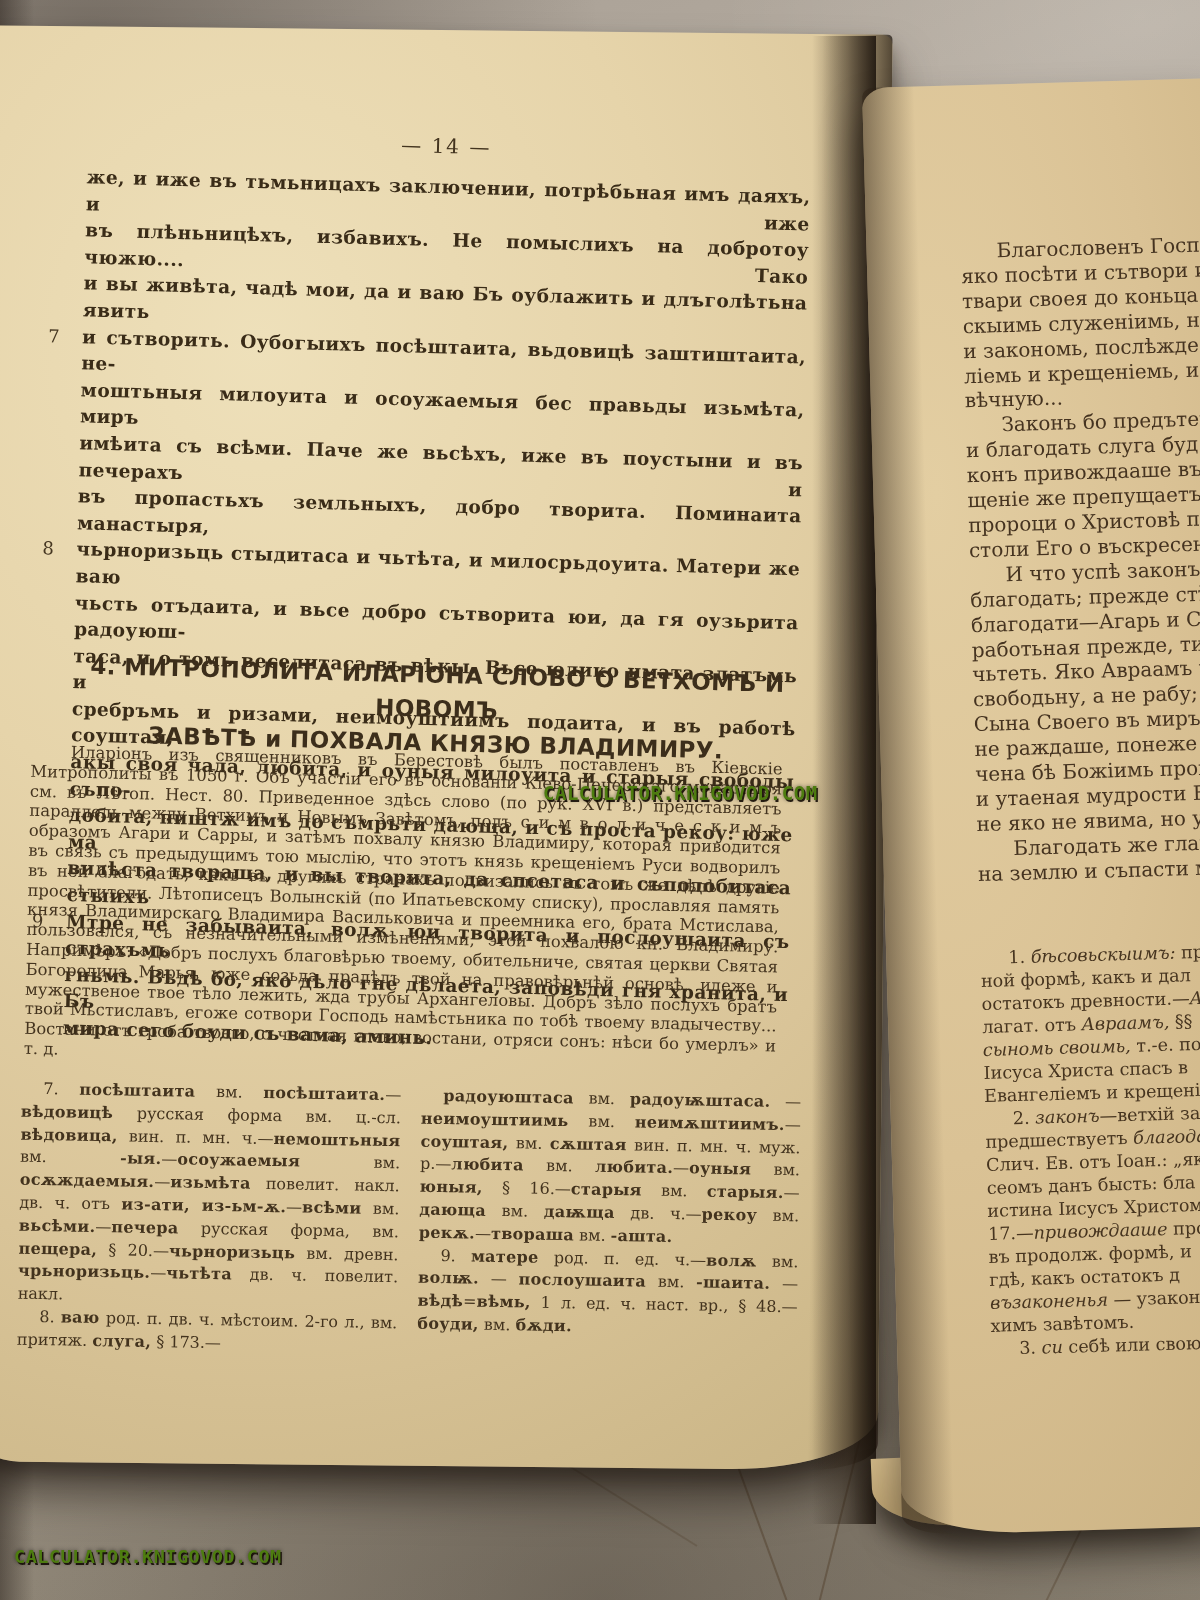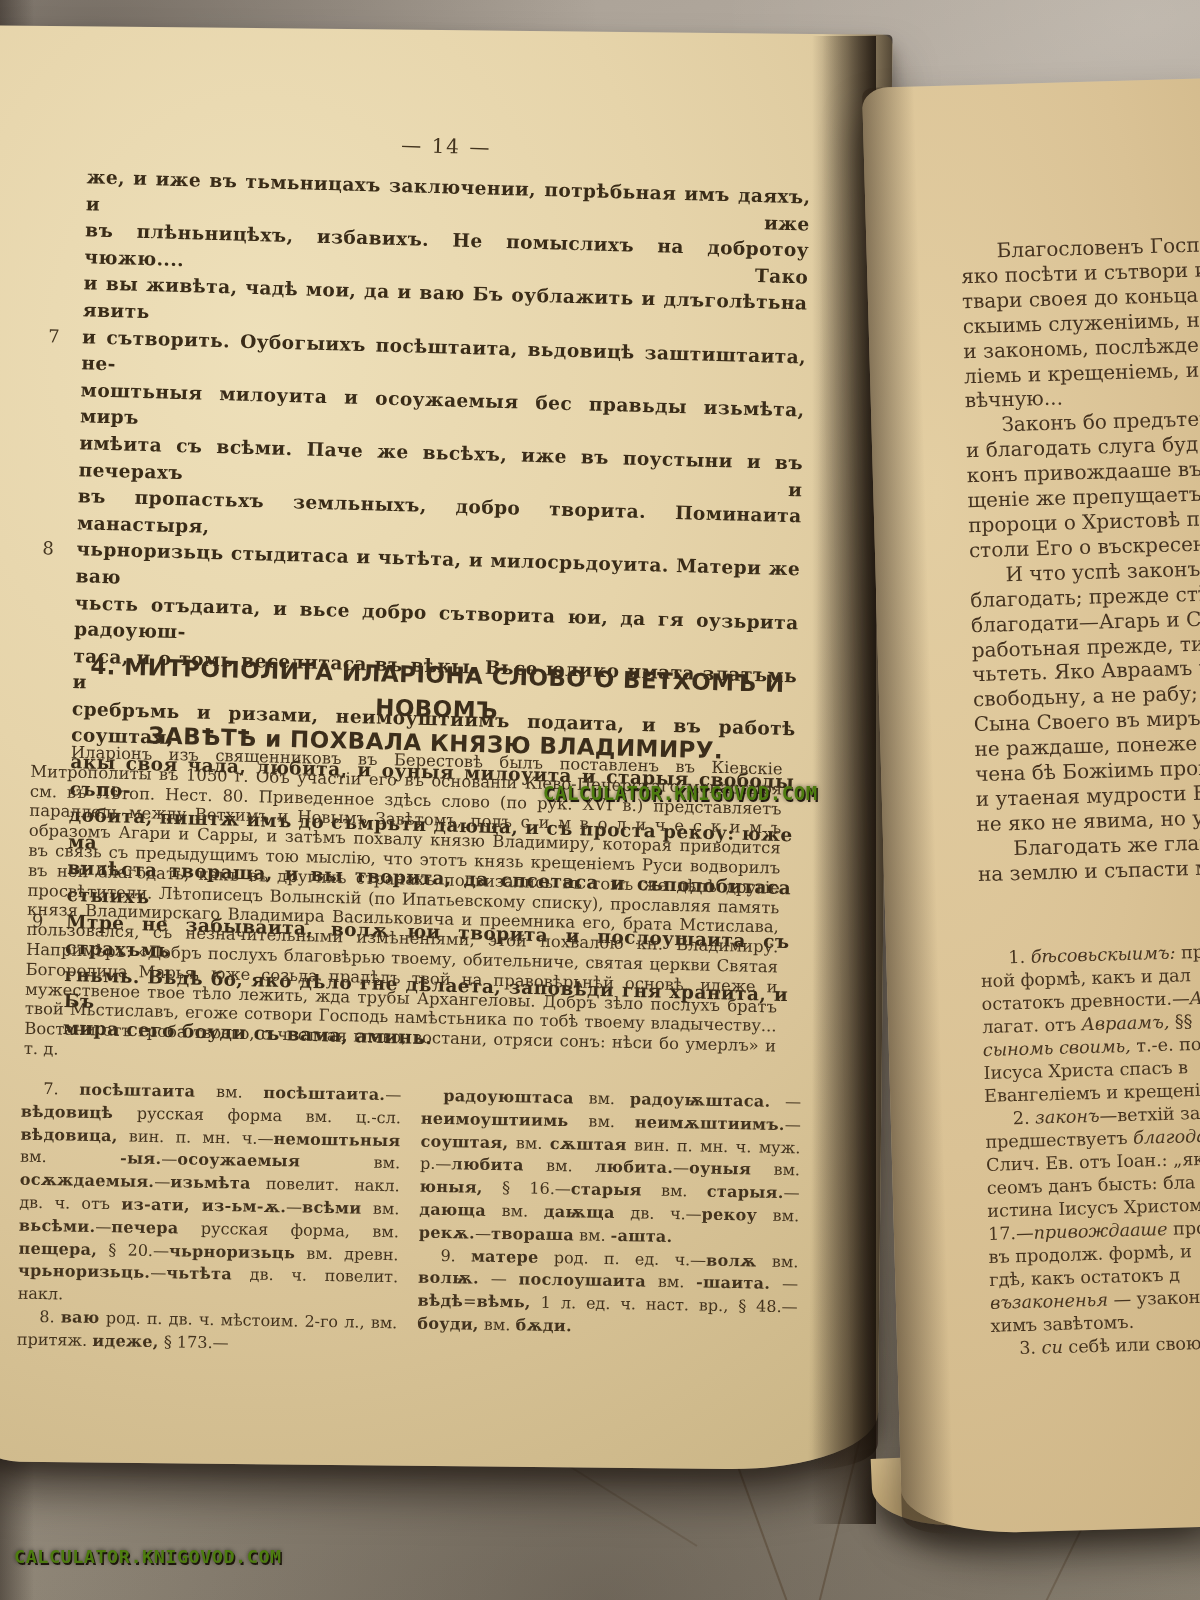--- a/index.html
+++ b/index.html
@@ -121,21 +121,21 @@
   <div class="heading">
     <div>4. МИТРОПОЛИТА ИЛАРІОНА СЛОВО О ВЕТХОМЪ И НОВОМЪ</div>
     <div>ЗАВѢТѢ и ПОХВАЛА КНЯЗЮ ВЛАДИМИРУ.</div>
   </div>
 
   <div class="intro">Иларіонъ изъ священниковъ въ Берестовѣ былъ поставленъ въ Кіевскіе Митрополиты въ 1050 г. Объ участіи его въ основаніи Кіево-Печерскаго монастыря см. въ Лѣтоп. Нест. 80. Приведенное здѣсь слово (по рук. XVI в.) представляетъ параллель между Ветхимъ и Новымъ Завѣтомъ, подъ с и м в о л и ч е с к и м ъ образомъ Агари и Сарры, и затѣмъ похвалу князю Владимиру, которая приводится въ связь съ предыдущимъ тою мыслію, что этотъ князь крещеніемъ Руси водворилъ въ ней благодать, какъ въ другихъ странахъ подвизались въ томъ же дѣлѣ другіе просвѣтители. Лѣтописецъ Волынскій (по Ипатьевскому списку), прославляя память князя Владимирскаго Владимира Васильковича и преемника его, брата Мстислава, пользовался, съ незначительными измѣненіями, этой похвалою кн. Владимиру. Напримѣръ: «Добръ послухъ благовѣрью твоему, обительниче, святая церкви Святая Богородица Марья, юже созьда прадѣдъ твой на правовѣрьнѣй основѣ, идеже и мужественое твое тѣло лежить, жда трубы Архангеловы. Добръ зѣло послухъ братъ твой Мьстиславъ, егоже сотвори Господь намѣстьника по тобѣ твоему владычеству... Востани отъ гроба твоего, о честная главо, востани, отряси сонъ: нѣси бо умерлъ» и т. д.</div>
 
   <div class="footcols">
     <div class="footcol">
         <div class="fpara"><span>7. </span><span class="cs">посѣштаита</span><span> вм. </span><span class="cs">посѣштаита.</span><span>—</span><span class="cs">вѣдовицѣ</span><span> русская форма вм. ц.-сл. </span><span class="cs">вѣдовица,</span><span> вин. п. мн. ч.—</span><span class="cs">немоштьныя</span><span> вм. </span><span class="cs">-ыя.</span><span>—</span><span class="cs">осоужаемыя</span><span> вм. </span><span class="cs">осѫждаемыя.</span><span>—</span><span class="cs">изьмѣта</span><span> повелит. накл. дв. ч. отъ </span><span class="cs">из-ати, из-ьм-ѫ.</span><span>—</span><span class="cs">всѣми</span><span> вм. </span><span class="cs">вьсѣми.</span><span>—</span><span class="cs">печера</span><span> русская форма, вм. </span><span class="cs">пещера,</span><span> § 20.—</span><span class="cs">чьрноризьць</span><span> вм. древн. </span><span class="cs">чрьноризьць.</span><span>—</span><span class="cs">чьтѣта</span><span> дв. ч. повелит. накл.</span></div>
-        <div class="fpara"><span>8. </span><span class="cs">ваю</span><span> род. п. дв. ч. мѣстоим. 2-го л., вм. притяж. </span><span class="cs">идеже,</span><span> § 173.—</span></div>
+        <div class="fpara"><span>8. </span><span class="cs">ваю</span><span> род. п. дв. ч. мѣстоим. 2-го л., вм. притяж. </span><span class="cs">слуга,</span><span> § 173.—</span></div>
       </div>
     <div class="footcol">
         <div class="fpara"><span class="cs">радоуюштаса</span><span> вм. </span><span class="cs">радоуѭштаса.</span><span> — </span><span class="cs">неимоуштиимь</span><span> вм. </span><span class="cs">неимѫштиимъ.</span><span>—</span><span class="cs">соуштая,</span><span> вм. </span><span class="cs">сѫштая</span><span> вин. п. мн. ч. муж. р.—</span><span class="cs">любита</span><span> вм. </span><span class="cs">любита.</span><span>—</span><span class="cs">оуныя</span><span> вм. </span><span class="cs">юныя,</span><span> § 16.—</span><span class="cs">старыя</span><span> вм. </span><span class="cs">старыя.</span><span>—</span><span class="cs">дающа</span><span> вм. </span><span class="cs">даѭща</span><span> дв. ч.—</span><span class="cs">рекоу</span><span> вм. </span><span class="cs">рекѫ.</span><span>—</span><span class="cs">твораша</span><span> вм. </span><span class="cs">-ашта.</span></div>
         <div class="fpara"><span>9. </span><span class="cs">матере</span><span> род. п. ед. ч.—</span><span class="cs">волѫ</span><span> вм. </span><span class="cs">волѭ.</span><span> — </span><span class="cs">послоушаита</span><span> вм. </span><span class="cs">-шаита.</span><span> — </span><span class="cs">вѣдѣ</span><span>=</span><span class="cs">вѣмь,</span><span> 1 л. ед. ч. наст. вр., § 48.—</span><span class="cs">боуди,</span><span> вм. </span><span class="cs">бѫди.</span></div>
       </div>
   </div>
 </div>
 
 <div class="gutter"></div>
 <div class="book-block"></div>

